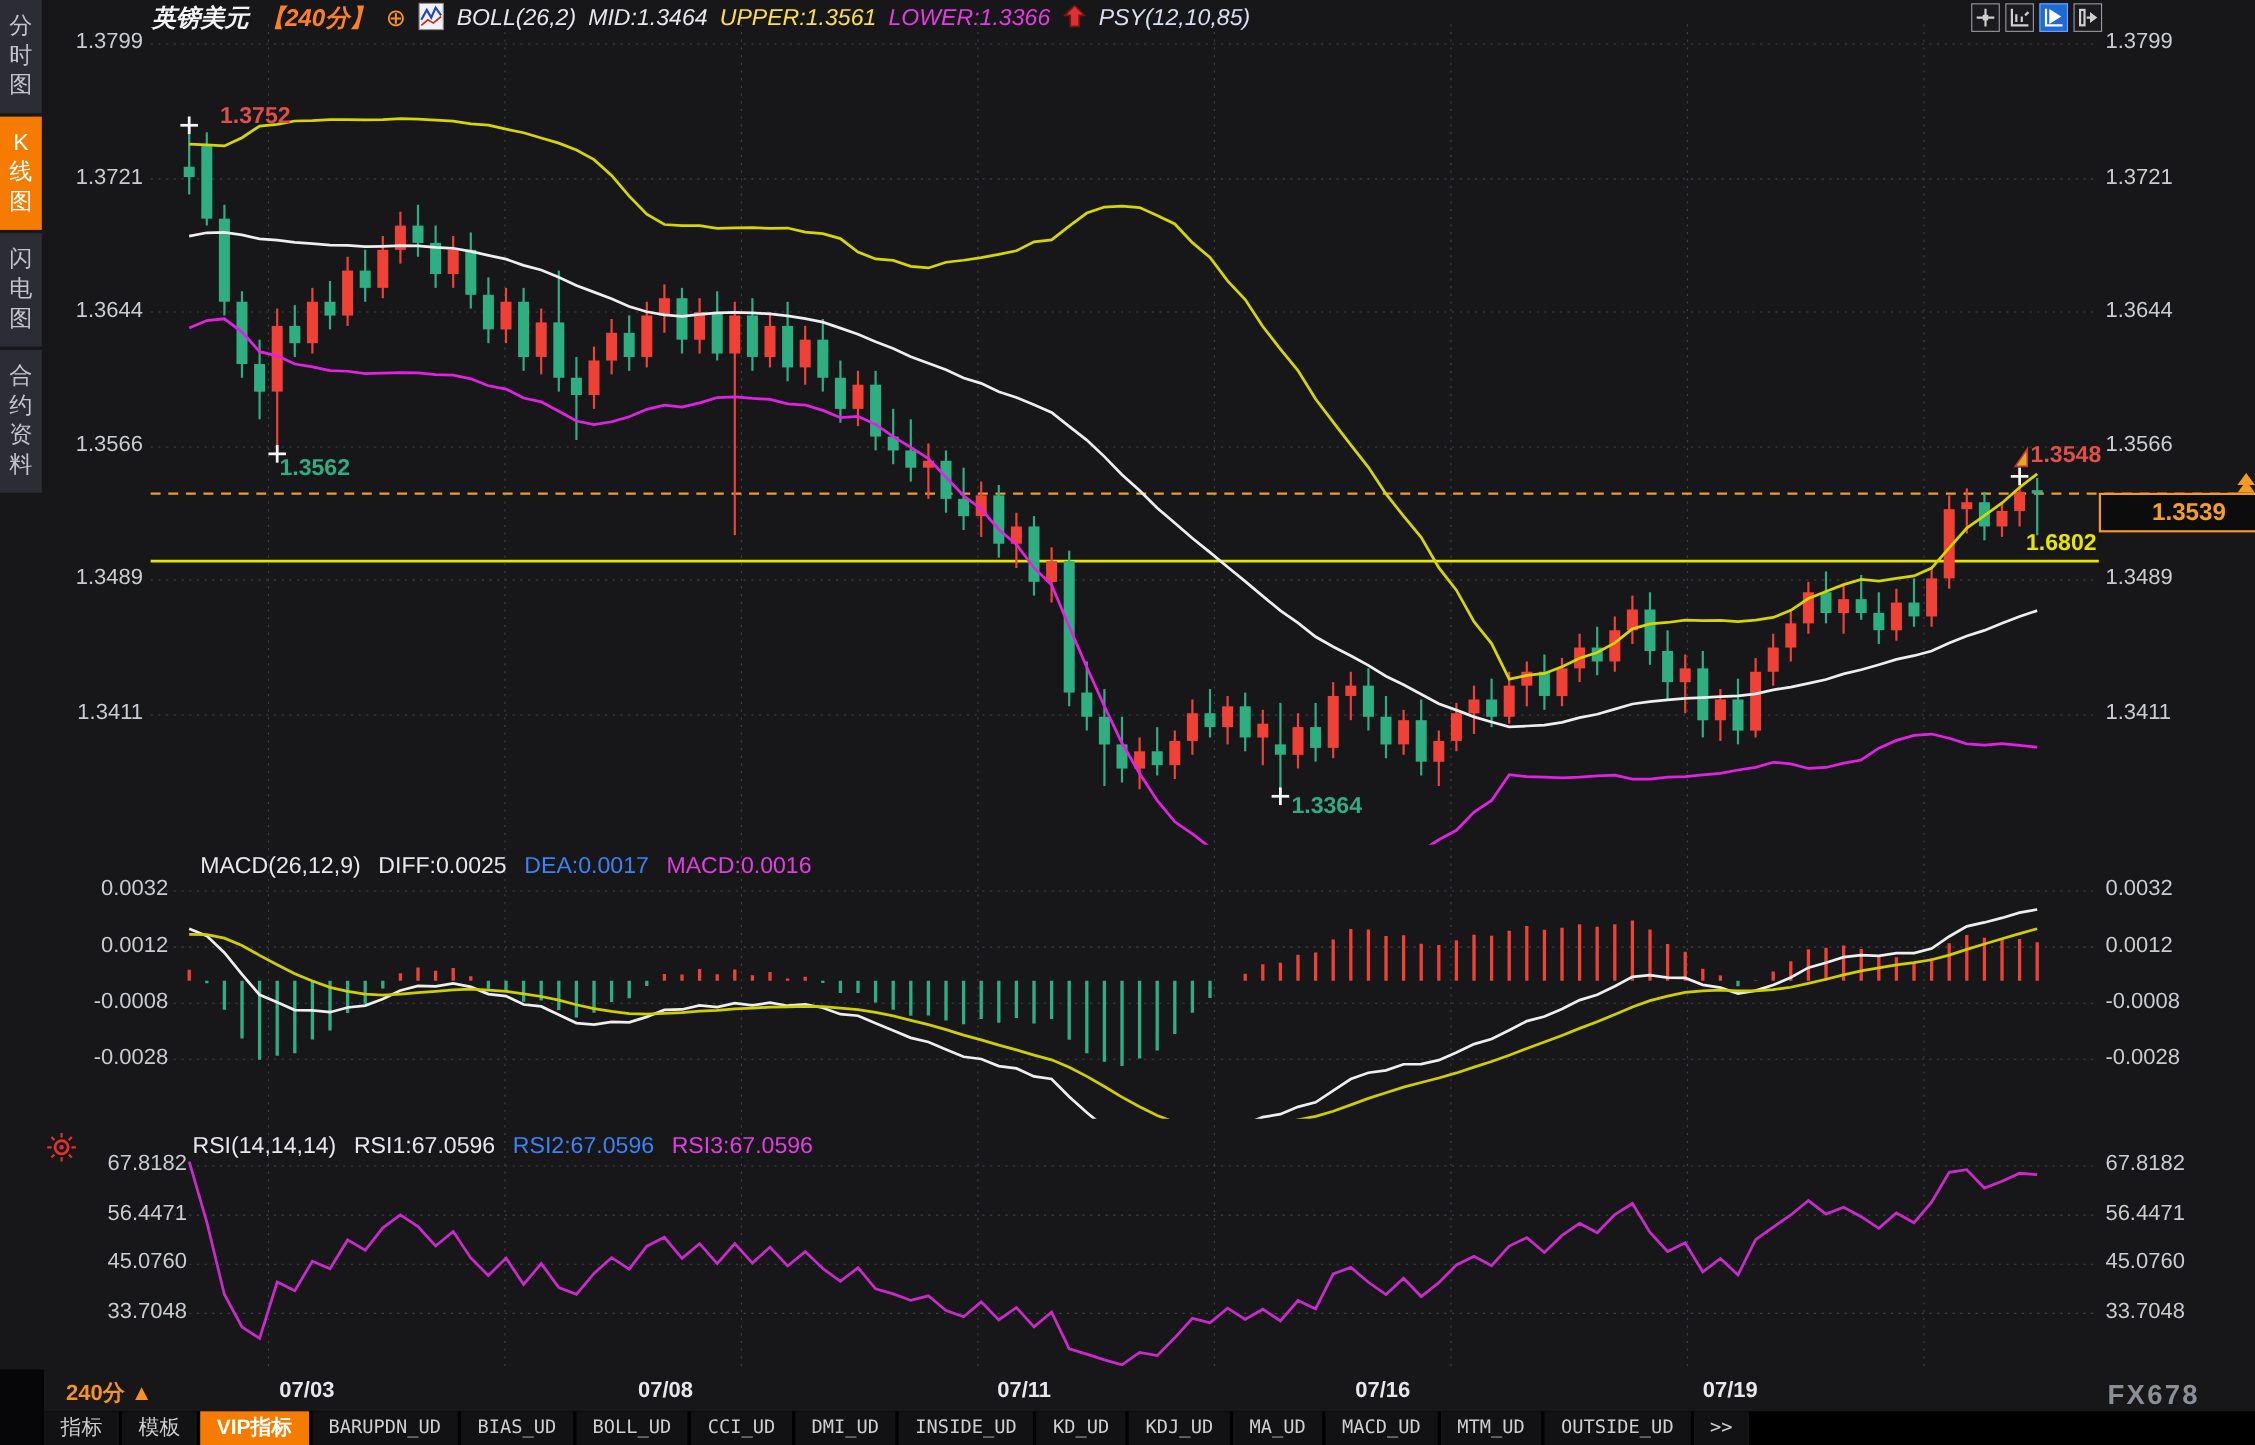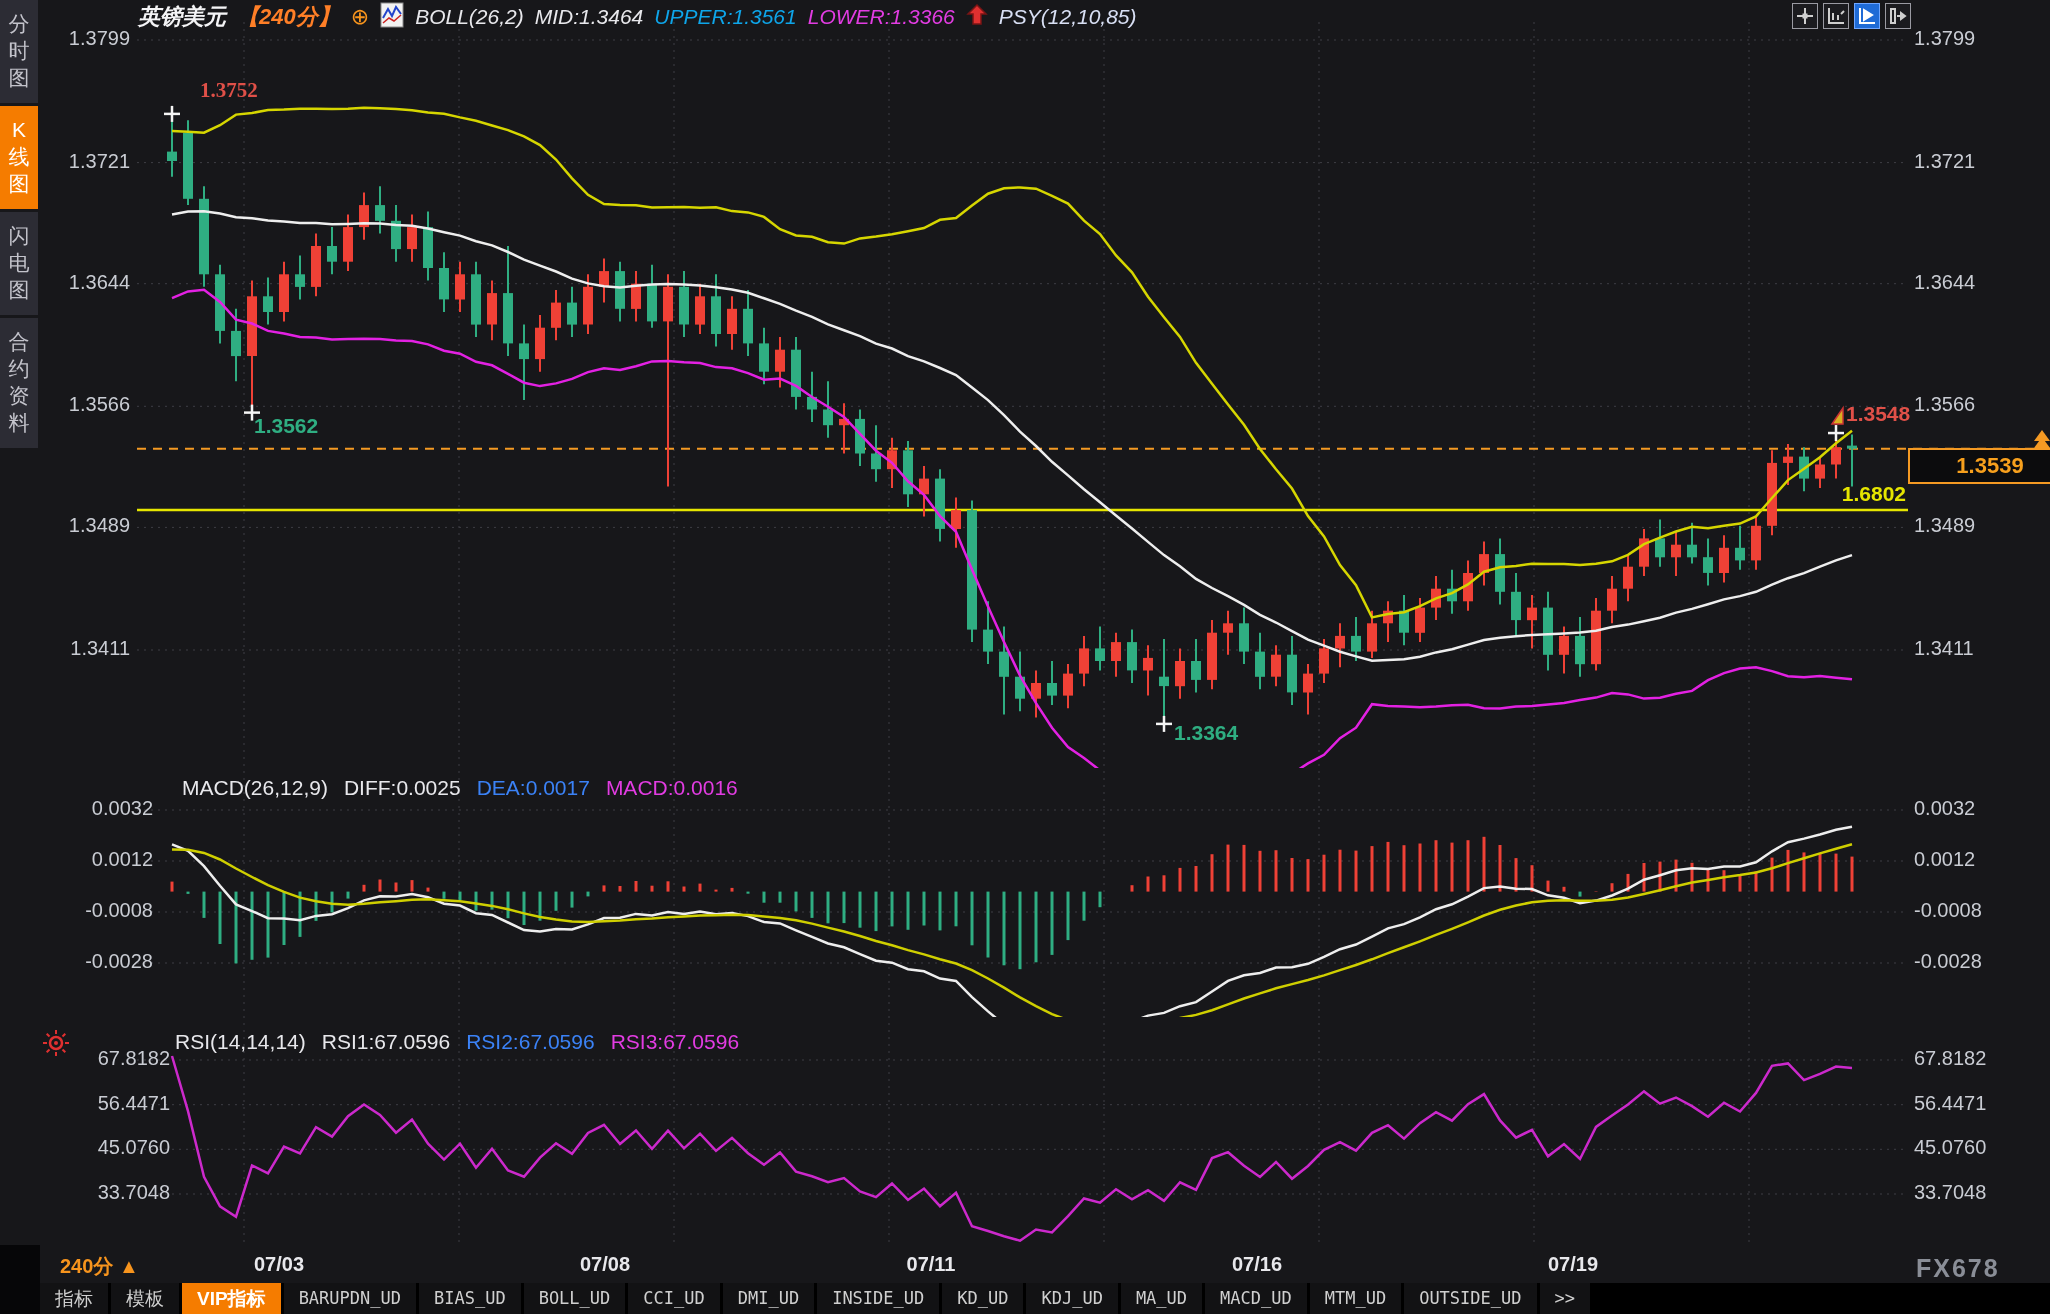--- a/index.html
+++ b/index.html
@@ -11,21 +11,21 @@
   .side-item{width:38px;background:#2c2c34;color:#c3c3cb;text-align:center;
              padding:10px 0 12px 0;margin-bottom:3px;cursor:pointer;}
   .side-item.active{background:#f57c00;color:#ffffff;}
   .side-item .ch{display:block;font-size:21px;line-height:27px;}
   
   #legend{position:absolute;left:138px;top:2px;height:30px;display:flex;align-items:center;gap:11px;z-index:6;white-space:nowrap;}
   .lg{font-size:21px;font-style:italic;}
   .lg-symbol{color:#f4f4f6;font-weight:700;font-size:22px;}
   .lg-period{color:#ff7f27;font-weight:700;font-size:22px;}
   .lg-white{color:#e8e8ec;}
-  .lg-upper{color:#0ea5e9;}
+  .lg-upper{color:#fde047;}
   .lg-lower{color:#e23ce2;}
   .lg-psy{color:#d9e0f5;}
   .target-glyph{color:#f7941d;font-size:22px;line-height:22px;}
   
   #toolbar{position:absolute;left:1792px;top:3px;display:flex;gap:5px;z-index:6;}
   .tool-btn{width:26px;height:26px;border:1px solid #9a9aa2;background:#1b1b1f;box-sizing:border-box;
             display:flex;align-items:center;justify-content:center;cursor:pointer;}
   .tool-btn.active{background:#1f6bd6;border-color:#6fa6ff;}
   
   .panel-header{position:absolute;display:flex;gap:16px;z-index:6;white-space:nowrap;}
@@ -550,21 +550,21 @@
     </svg>
   </div>
 
   <div class="panel-header" style="left:175px;top:1030px;justify-content:space-between;">
     <span class="ph ph-white">RSI(14,14,14)</span>
     <span class="ph ph-white">RSI1:67.0596</span>
     <span class="ph ph-yellow">RSI2:67.0596</span>
     <span class="ph ph-magenta">RSI3:67.0596</span>
   </div>
 
-  <div class="ann ann-red" style="left:200px;top:78px;font-family:Liberation Serif, serif;">1.3752</div>
+  <div class="ann ann-red" style="left:200px;top:94px;">1.3752</div>
   <div class="ann ann-green" style="left:254px;top:414px;">1.3562</div>
   <div class="ann ann-green" style="left:1174px;top:721px;">1.3364</div>
   <div class="ann ann-red" style="left:1846px;top:402px;">1.3548</div>
   <div class="ann ann-yellow" style="left:1828px;top:482px;">1.6802</div>
   <div id="price-box">1.3539</div>
 
   <div id="period-tag">
     <span>240分</span> <span>▲</span>
   </div>
   <div id="watermark">FX678</div>

